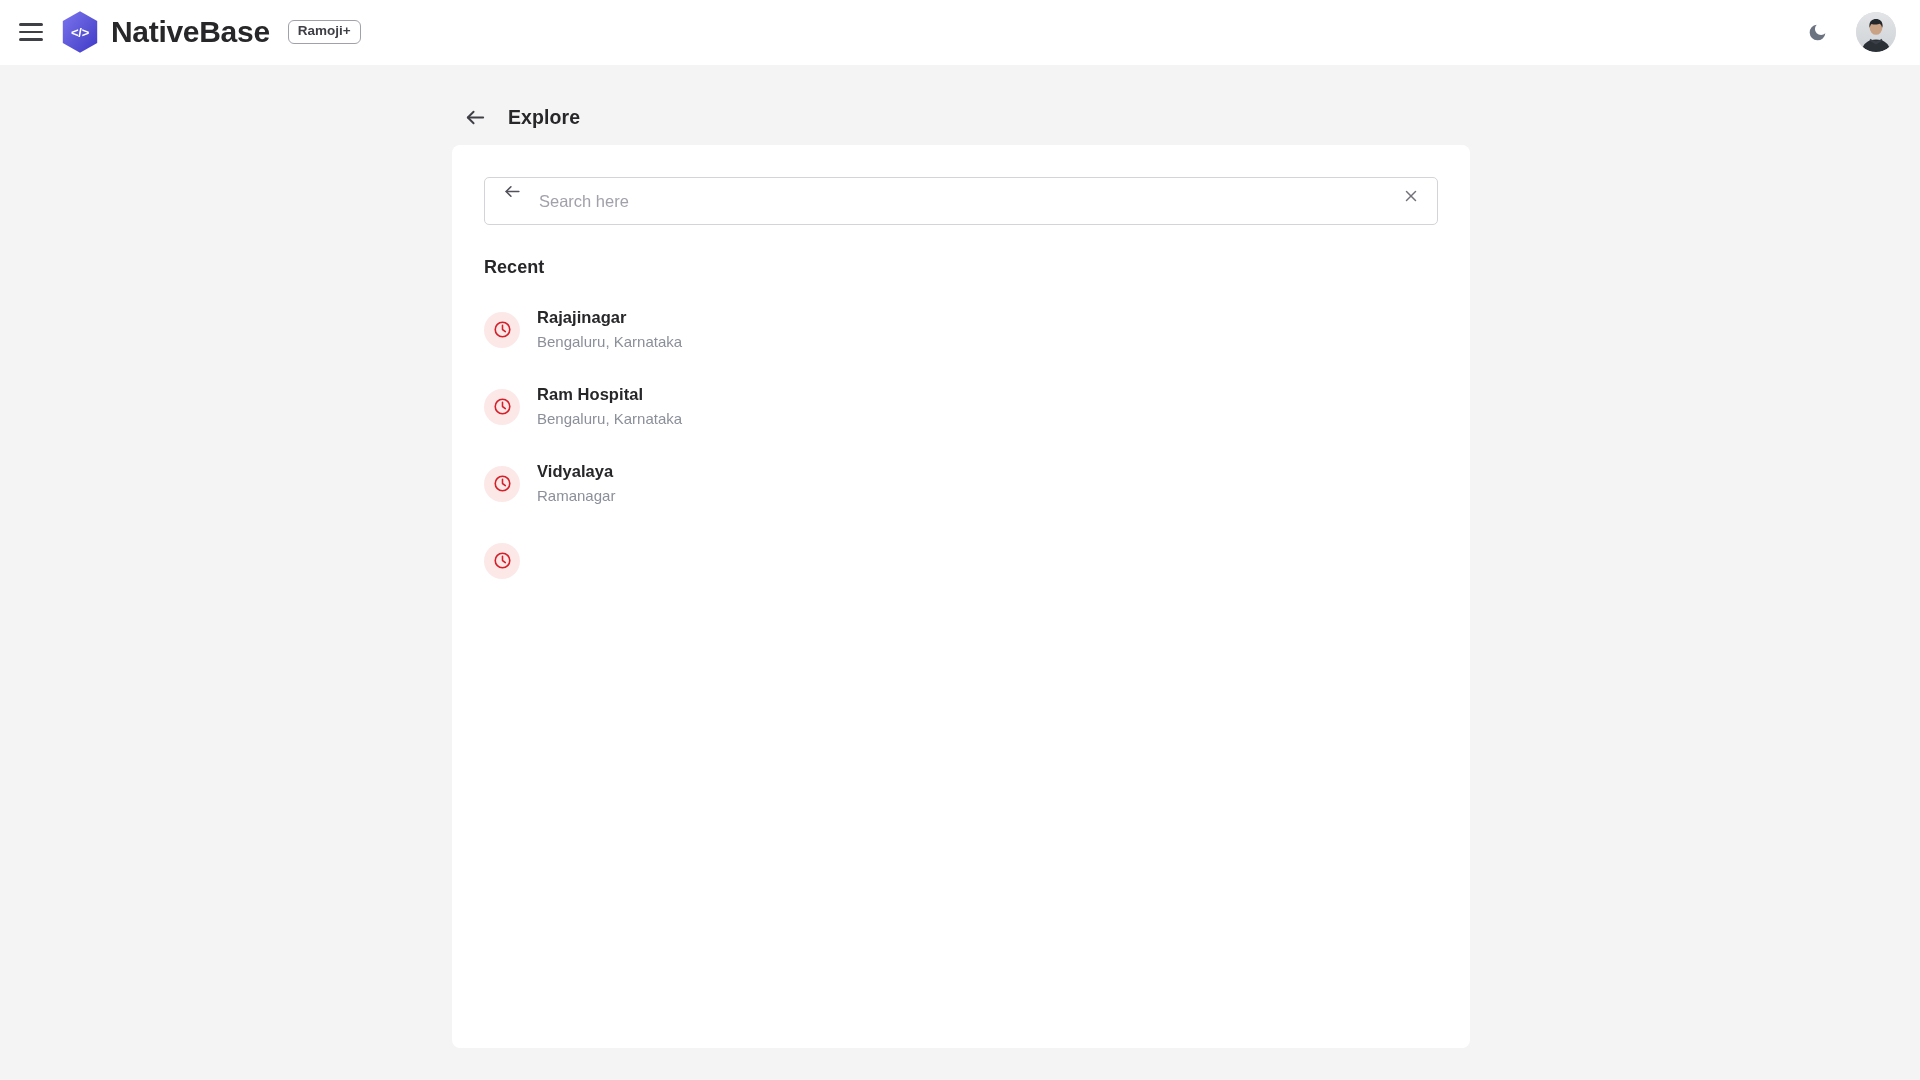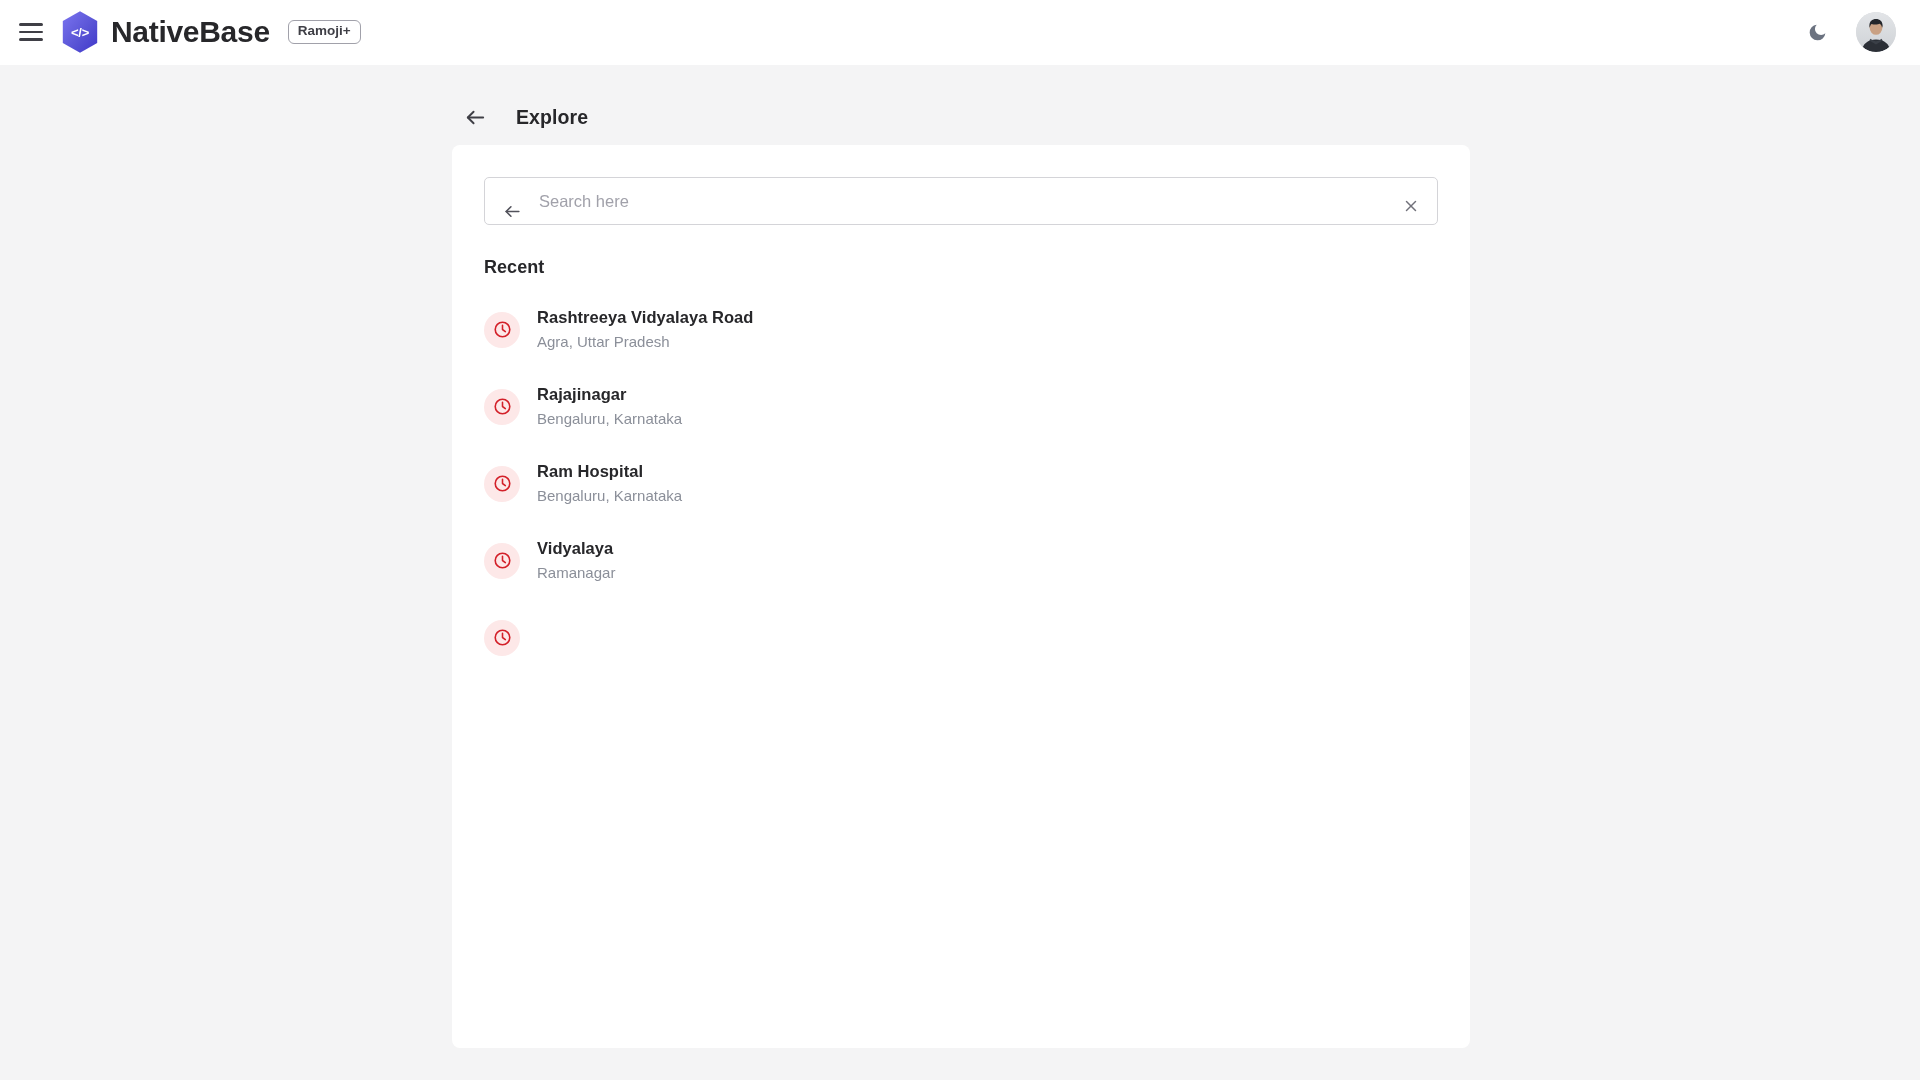--- a/index.html
+++ b/index.html
@@ -127,21 +127,21 @@
     cursor: pointer;
     position: relative;
     flex: none;
   }
   .avatar svg { display: block; }
 
   
   .page-head {
     display: flex;
     align-items: center;
-    gap: 28px;
+    gap: 20px;
     padding: 29px 0 0 462px;
     height: 76px;
   }
 
   .back-arrow {
     width: 26px;
     height: 26px;
     display: flex;
     align-items: center;
     justify-content: center;
@@ -168,21 +168,21 @@
   }
 
   .card-inner {
     padding: 32px 32px 0 32px;
   }
 
   
   .search-wrap {
     position: relative;
     display: flex;
-    align-items: flex-end;
+    align-items: flex-start;
     height: 48px;
     border: 1px solid #d4d4d8;
     border-radius: 5px;
     background: #ffffff;
     padding: 0 8px 0 14px;
   }
 
   .search-back {
     width: 26px;
     height: 26px;
@@ -370,77 +370,65 @@
           <line x1="18" y1="6" x2="6" y2="18"></line>
           <line x1="6" y1="6" x2="18" y2="18"></line>
         </svg>
       </button>
     </div>
 
     <div class="recent-label">Recent</div>
 
     <ul class="recent-list">
 
+
       <li class="recent-item">
         <span class="clock-badge">
           <svg width="19" height="19" viewBox="0 0 24 24" fill="none" stroke="#d32029" stroke-width="2" stroke-linecap="round" stroke-linejoin="round" aria-hidden="true">
             <circle cx="12" cy="12" r="9.2"></circle>
             <polyline points="12,6.6 12,12 15.6,14.6"></polyline>
           </svg>
         </span>
         <span class="item-text">
-          <span class="item-title">Rashtreeya Vidyalaya Road</span>
-          <span class="item-sub">Agra, Uttar Pradesh</span>
+          <span class="item-title">Rajajinagar</span>
+          <span class="item-sub">Bengaluru, Karnataka</span>
         </span>
       </li>
 
       <li class="recent-item">
         <span class="clock-badge">
           <svg width="19" height="19" viewBox="0 0 24 24" fill="none" stroke="#d32029" stroke-width="2" stroke-linecap="round" stroke-linejoin="round" aria-hidden="true">
             <circle cx="12" cy="12" r="9.2"></circle>
             <polyline points="12,6.6 12,12 15.6,14.6"></polyline>
           </svg>
         </span>
         <span class="item-text">
-          <span class="item-title">Rajajinagar</span>
+          <span class="item-title">Ram Hospital</span>
           <span class="item-sub">Bengaluru, Karnataka</span>
         </span>
       </li>
 
       <li class="recent-item">
         <span class="clock-badge">
           <svg width="19" height="19" viewBox="0 0 24 24" fill="none" stroke="#d32029" stroke-width="2" stroke-linecap="round" stroke-linejoin="round" aria-hidden="true">
             <circle cx="12" cy="12" r="9.2"></circle>
             <polyline points="12,6.6 12,12 15.6,14.6"></polyline>
           </svg>
         </span>
         <span class="item-text">
-          <span class="item-title">Ram Hospital</span>
-          <span class="item-sub">Bengaluru, Karnataka</span>
+          <span class="item-title">Vidyalaya</span>
+          <span class="item-sub">Ramanagar</span>
         </span>
       </li>
 
       <li class="recent-item">
         <span class="clock-badge">
           <svg width="19" height="19" viewBox="0 0 24 24" fill="none" stroke="#d32029" stroke-width="2" stroke-linecap="round" stroke-linejoin="round" aria-hidden="true">
             <circle cx="12" cy="12" r="9.2"></circle>
             <polyline points="12,6.6 12,12 15.6,14.6"></polyline>
           </svg>
         </span>
-        <span class="item-text">
-          <span class="item-title">Vidyalaya</span>
-          <span class="item-sub">Ramanagar</span>
-        </span>
-      </li>
-
-      <li class="recent-item">
-        <span class="clock-badge">
-          <svg width="19" height="19" viewBox="0 0 24 24" fill="none" stroke="#d32029" stroke-width="2" stroke-linecap="round" stroke-linejoin="round" aria-hidden="true">
-            <circle cx="12" cy="12" r="9.2"></circle>
-            <polyline points="12,6.6 12,12 15.6,14.6"></polyline>
-          </svg>
-        </span>
       </li>
 
 
     </ul>
   </div>
 </div>
 
 </body></html>

